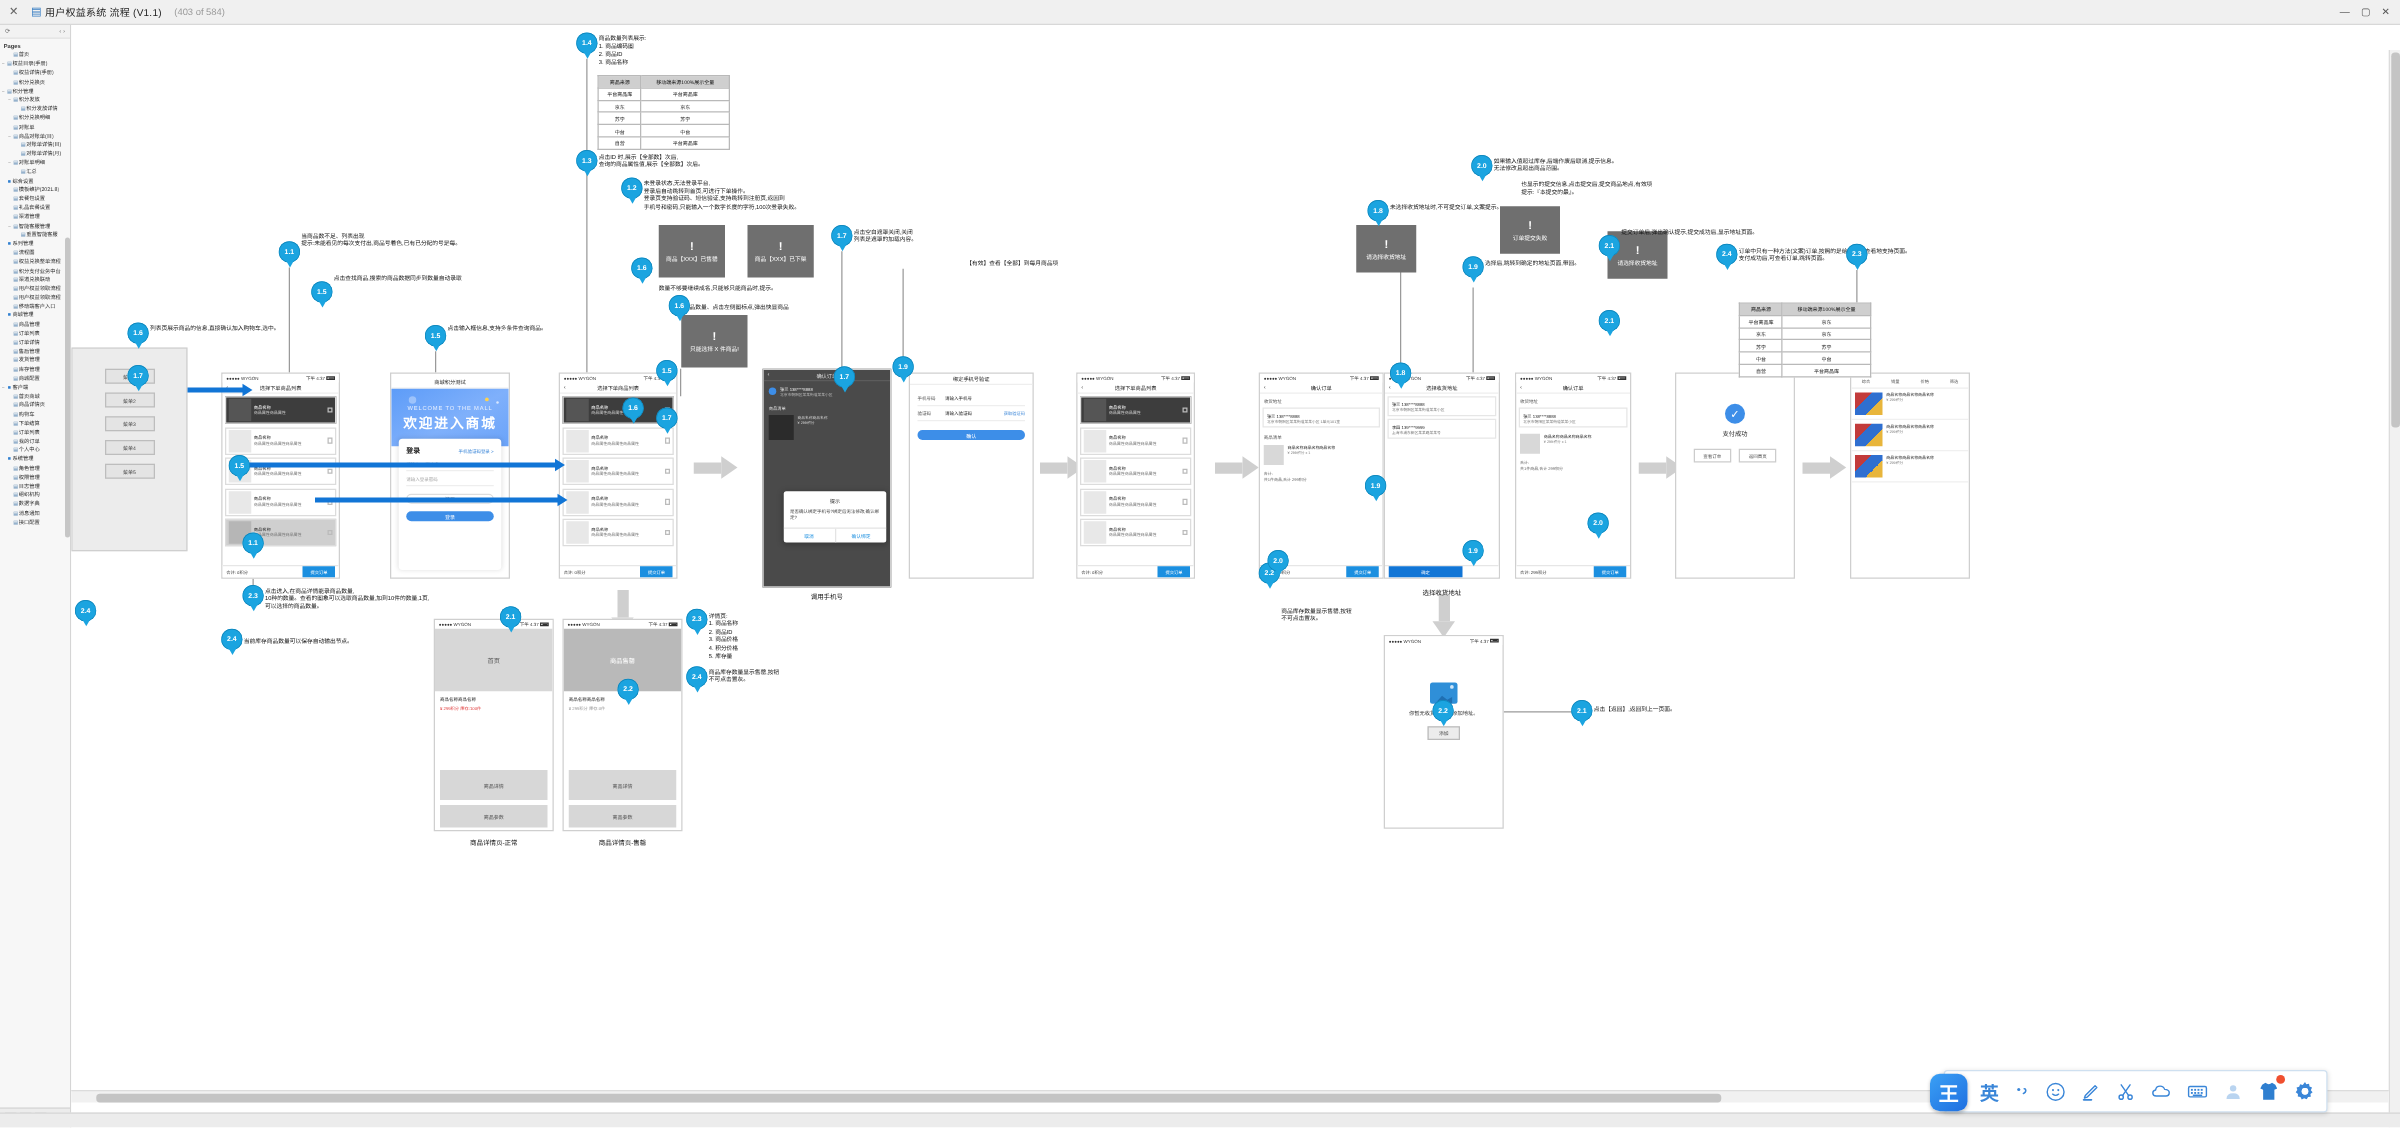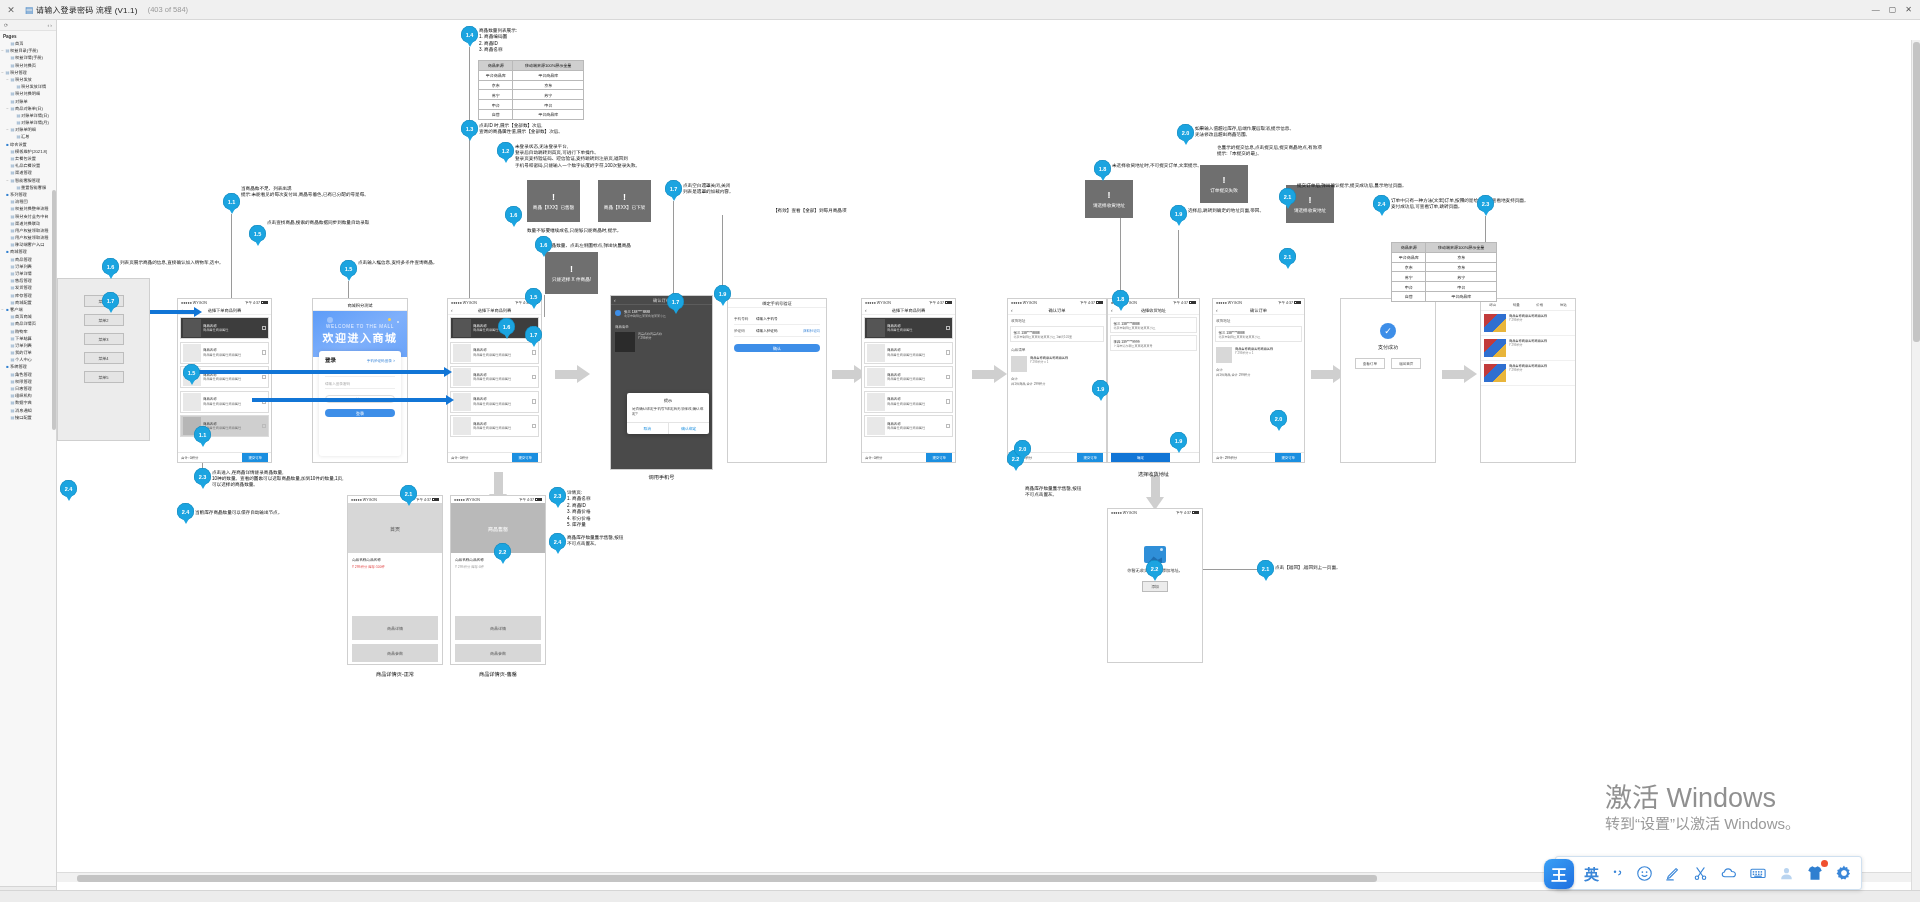--- a/index.html
+++ b/index.html
@@ -323,21 +323,21 @@
   }
 </style>
 </head>
 <body>
 
 <div id="app">
 
   <div class="titlebar">
     <div class="tb-close">✕</div>
     <div class="tb-doc-icon">▤</div>
-    <div class="tb-title">请输入登录密码 流程 (V1.1)</div>
+    <div class="tb-title">用户权益系统 流程 (V1.1)</div>
     <div class="tb-mem">(403 of 584)</div>
     <div class="tb-right">
       <span>—</span>
       <span>▢</span>
       <span>✕</span>
     </div>
   </div>
 
   <div class="sidebar">
     <div class="sb-toolrow">
@@ -1429,24 +1429,20 @@
 
     <div class="canvas-vscroll">
       <div class="thumbbar"></div>
     </div>
   </div>
 
   <div class="canvas-hscroll">
     <div class="thumbbar"></div>
   </div>
 
-  <div class="watermark">
-    <div class="wm1">激活 Windows</div>
-    <div class="wm2">转到“设置”以激活 Windows。</div>
-  </div>
 
   <div class="ime">
     <div class="ime-logo">王</div>
 
     <div class="ime-item cn">英</div>
 
     <div class="ime-item">
       <svg width="15" height="15" viewBox="0 0 24 24">
           <circle cx="8" cy="9" r="2" fill="#3a86d8"></circle>
           <path d="M15 8 q2 0 2 2 q0 3 -3 4" stroke="#3a86d8" stroke-width="2" fill="none" stroke-linecap="round"></path>

